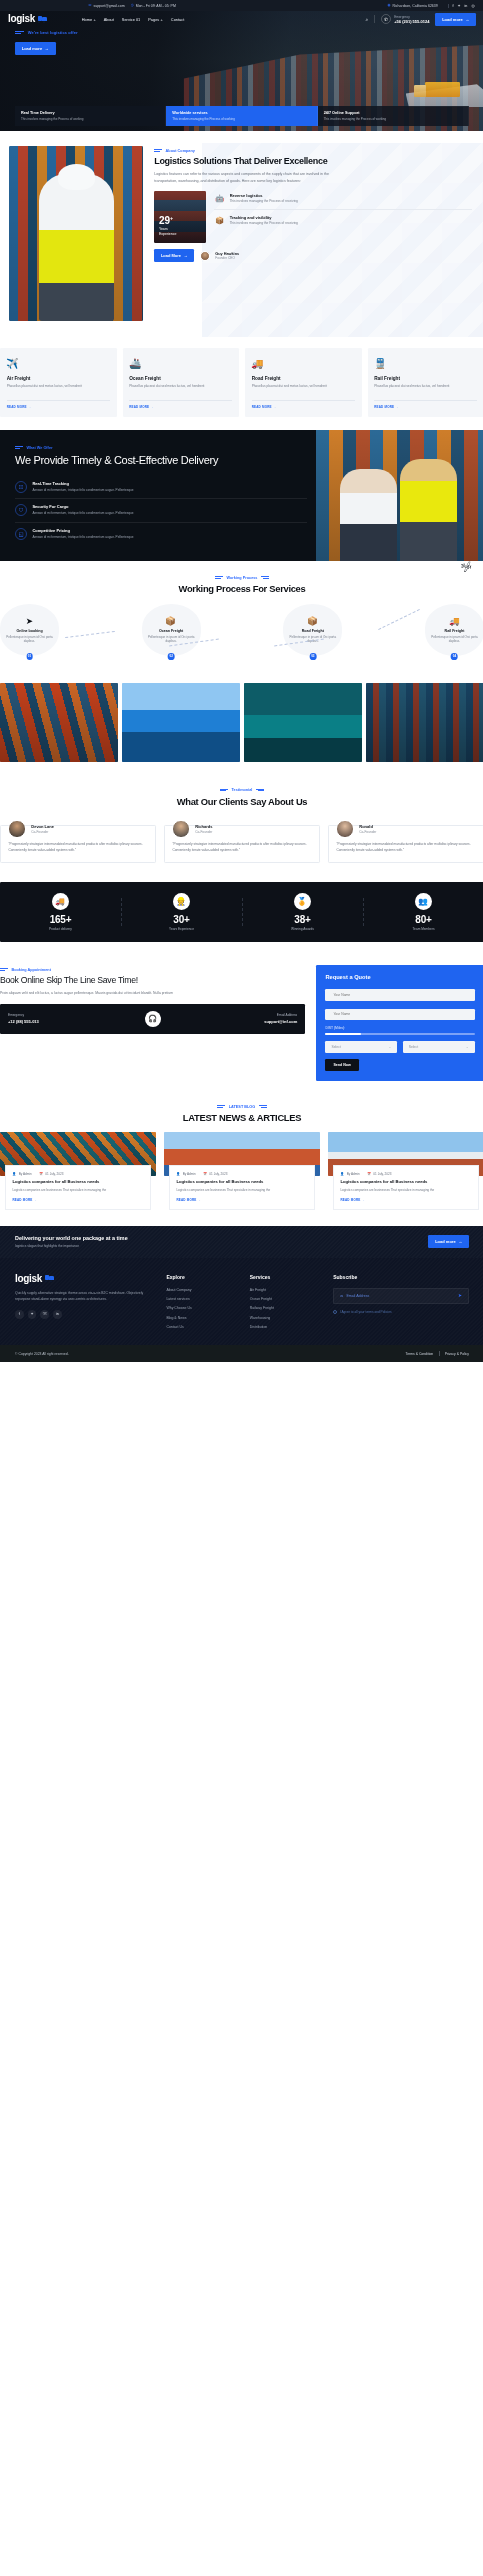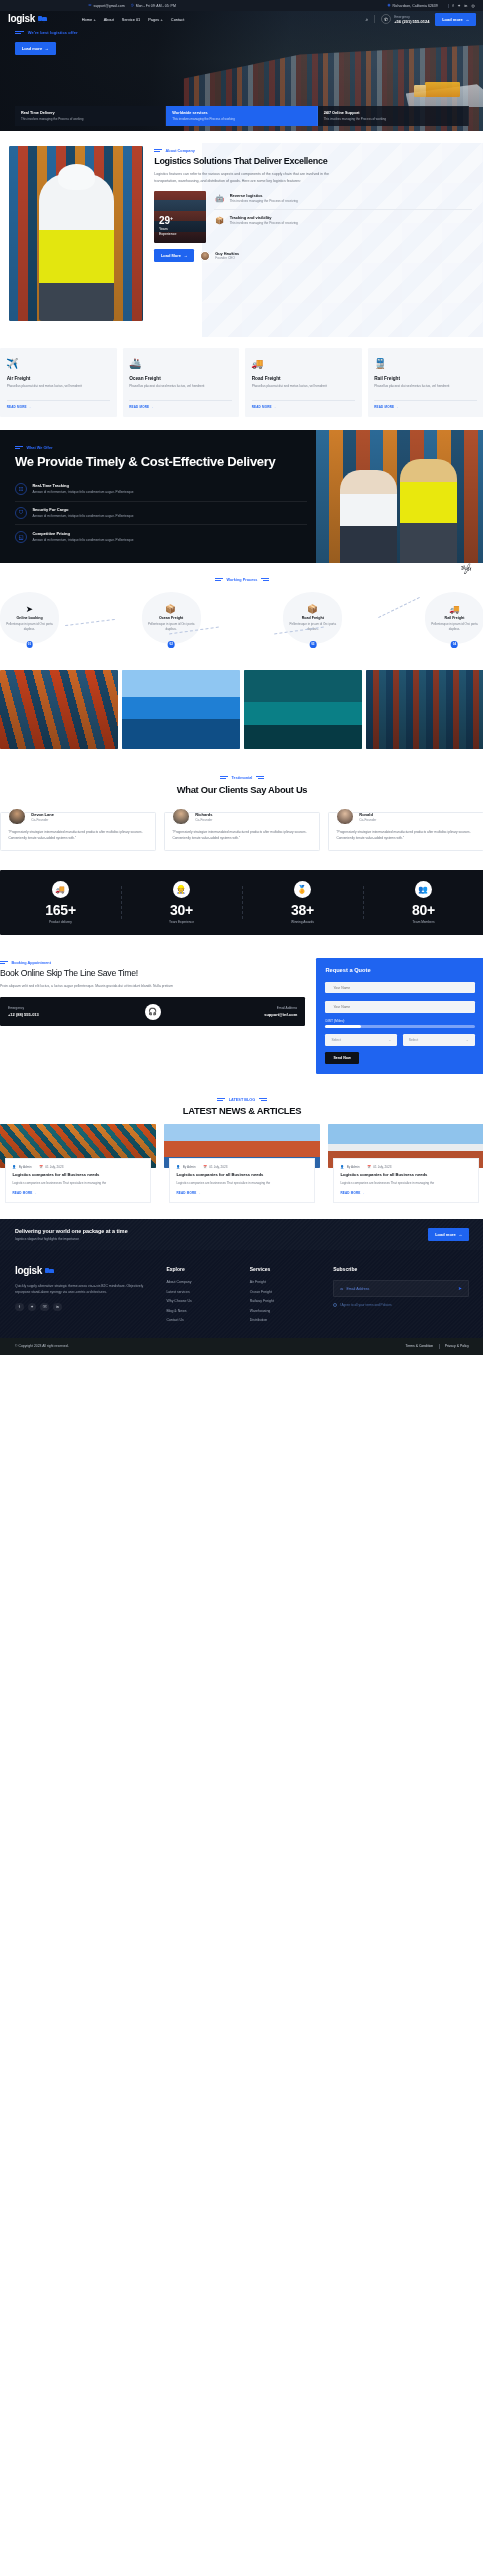--- a/index.html
+++ b/index.html
@@ -163,21 +163,21 @@
   .svc-card{ background:#f4f6f9; padding:7.4px 6.7px 8px; border-radius:1.3px; }
   .svc-card .icon{ font-size:10px; height:15px; display:flex; align-items:center; }
   .svc-card h4{ font-size:4.7px; font-weight:700; margin:5.4px 0 3.4px; }
   .svc-card p{ font-size:3.2px; line-height:1.6; color:#767d89; min-height:10px; }
   .svc-card hr{ border:0;border-top:0.7px solid #e2e7ee; margin:5.4px 0 4px; }
   .read{ font-size:3px; font-weight:700; color:#1f64f0; letter-spacing:0.2px; cursor:pointer; }
 
   
   .offer{ background:#0b1016; display:flex; position:relative; overflow:hidden; }
   .offer-left{ padding:16px 9.4px 15px 15px; flex:1; }
-  .offer h2{ font-size:13px; color:#fff; font-weight:700; line-height:1.25; letter-spacing:-0.3px; margin:2.7px 0 8px; }
+  .offer h2{ font-size:11px; color:#fff; font-weight:400; line-height:1.25; letter-spacing:-0.3px; margin:2.7px 0 8px; }
   .ofeat{ display:flex; gap:5.4px; padding:5.4px 0; }
   .ofeat + .ofeat{ border-top:0.7px solid rgba(255,255,255,.08); }
   .ofeat .ring{
     width:12px;height:12px;border-radius:50%; border:0.7px solid rgba(47,107,255,.45);
     display:flex;align-items:center;justify-content:center; flex:none; color:#2f6bff; font-size:5.4px;
   }
   .ofeat h5{ font-size:4px; color:#fff; font-weight:700; margin-bottom:2px; }
   .ofeat p{ font-size:3.1px; line-height:1.55; color:#98a0ad; max-width:128px; }
   .offer-img{
     width:168px; flex:none;
@@ -249,21 +249,21 @@
     background:#0d1118; border-radius:1.3px; display:flex; padding:10.8px 0; position:relative;
   }
   .cnt{ flex:1; text-align:center; position:relative; }
   .cnt + .cnt:before{
     content:""; position:absolute; left:0; top:5.4px; bottom:5.4px; border-left:0.7px dashed #2c3340;
   }
   .cnt .circ{
     width:17px;height:17px;border-radius:50%;background:#fff;margin:0 auto 4.7px;
     display:flex;align-items:center;justify-content:center;font-size:8px;
   }
-  .cnt .n{ font-size:14px; font-weight:700; color:#fff; letter-spacing:-0.2px; }
+  .cnt .n{ font-size:10px; font-weight:700; color:#fff; letter-spacing:-0.2px; }
   .cnt .l{ font-size:3.2px; color:#aab1bd; margin-top:2px; }
 
   
   .booking{ display:flex; gap:10.8px; padding:8px 0 17.5px; align-items:flex-start; }
   .bk-left{ flex:1; padding-top:2.7px; }
   .bk-left h2{ font-size:8.7px; font-weight:400; line-height:1.25; letter-spacing:-0.3px; margin:2.7px 0 4.7px; }
   .bk-left .body{ font-size:3.4px; line-height:1.75; color:#6a717d; margin-bottom:7.4px; }
   .contact-bar{ background:#0d1118; display:flex; align-items:center; padding:6.7px 8px; border-radius:1.3px; position:relative; }
   .cb-col{ flex:1; }
   .cb-col.r{ text-align:right; }
@@ -604,20 +604,21 @@
       <span class="bars">
           <i></i>
           <i></i>
         </span>
       <span class="t">Working Process</span>
       <span class="bars r">
           <i></i>
           <i></i>
         </span>
     </div>
+    <h2 class="sec-title center">Working Process For Services</h2>
     <span class="plane">🛩</span>
     <div class="proc-grid">
       <div class="proc">
         <div class="pic">➤</div>
         <h5>Online booking</h5>
         <p>Pellentesque in ipsum id Orci porta dapibus.</p>
         <span class="dot">01</span>
       </div>
       <div class="proc">
         <div class="pic">📦</div>

